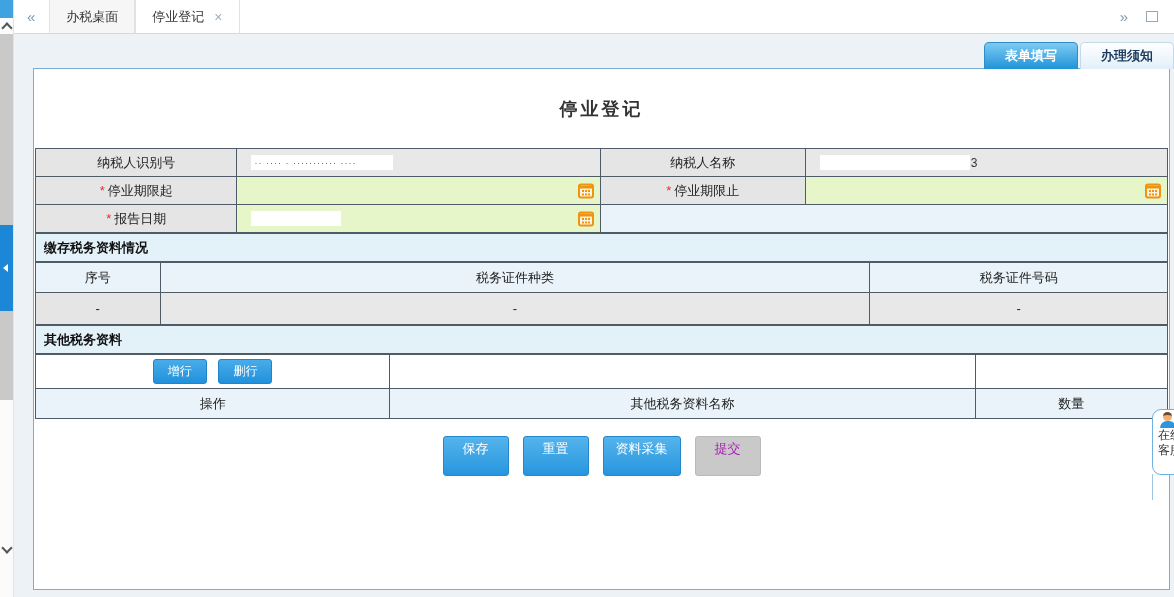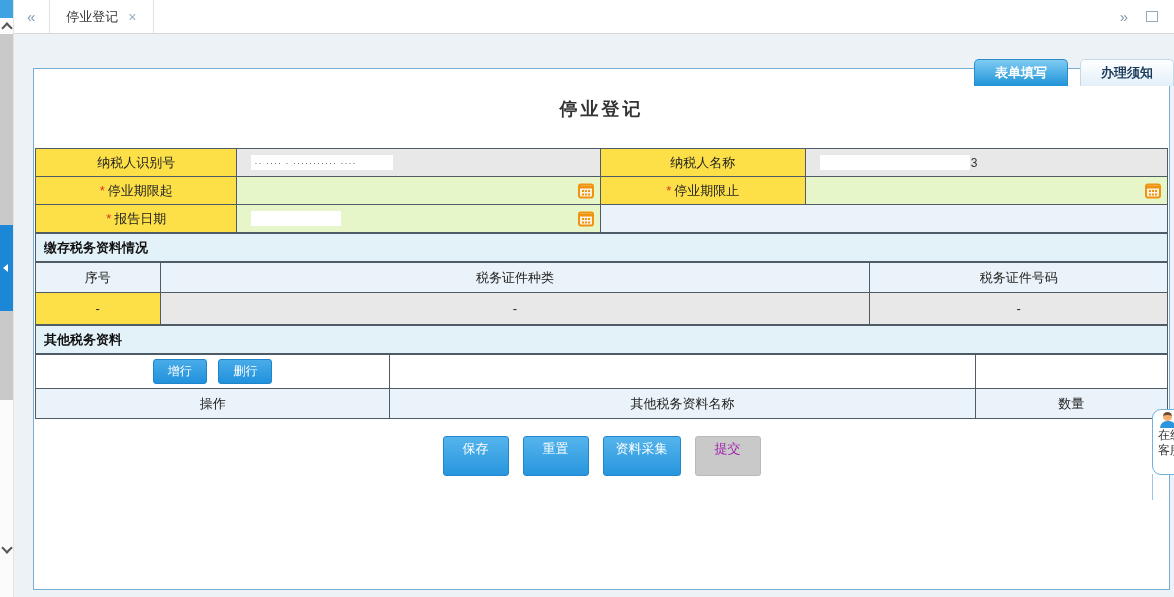--- a/index.html
+++ b/index.html
@@ -21,32 +21,32 @@
   .tab-strip{position:absolute;left:13px;top:0;right:0;height:33px;background:#ffffff;border-bottom:1px solid #d8d8d8;display:flex;align-items:stretch;z-index:4;}
   .chev{color:#7f98ac;font-size:15px;align-self:center;padding:0 14px;cursor:default;}
   .chrome-tab{display:flex;align-items:center;padding:0 16px;font-size:13px;color:#333;background:#f6f6f6;border-left:1px solid #e2e2e2;border-right:1px solid #e2e2e2;}
   .chrome-tab.active{background:#ffffff;}
   .chrome-tab .close{margin-left:10px;color:#9ab0c0;font-size:14px;}
   .strip-spacer{flex:1;}
   .win-btn{align-self:center;width:10px;height:9px;border:1px solid #96a8b8;margin:0 16px 0 4px;}
   
   .page-bg{position:absolute;left:13px;top:33px;right:0;bottom:0;background:#edf2f7;}
   
-  .view-tabs{position:absolute;top:59px;right:0;display:flex;gap:12px;z-index:3;}
+  .view-tabs{position:absolute;top:42px;right:0;display:flex;gap:2px;z-index:3;}
   .vtab{width:92px;height:26px;line-height:26px;text-align:center;font-size:13px;font-weight:bold;border-radius:5px 5px 0 0;cursor:default;}
   .vtab.active{background:linear-gradient(#7ecbf2,#1f93d8);color:#fff;border:1px solid #2e8cc8;border-bottom:none;}
   .vtab.inactive{background:linear-gradient(#ffffff,#e2eff9);color:#1a3a5c;border:1px solid #c4d9e8;border-bottom:none;}
   
   .panel{position:absolute;left:33px;top:68px;width:1137px;bottom:7px;background:#ffffff;border:1px solid #79aed2;box-sizing:border-box;}
   .page-title{margin-top:28px;text-align:center;font-size:18px;font-weight:bold;color:#333;letter-spacing:3px;line-height:25px;}
   .form-block{margin:26px 1px 0 1px;}
   table{width:100%;border-collapse:collapse;table-layout:fixed;}
   td{border:1px solid #4f5b66;font-size:13px;color:#222;padding:0;overflow:hidden;}
   .t-main td{height:27px;}
-  .label-cell{background:#fde047;text-align:center;}
+  .label-cell{background:#e5e5e5;text-align:center;}
   .req{color:#e03131;margin-right:3px;}
   .readonly-cell{background:#e8e8e8;}
   .editable-cell{background:#e6f6c8;}
   .empty-cell{background:#e9f3f9;}
   .cf{display:flex;align-items:center;height:100%;padding:0 6px;box-sizing:border-box;}
   .mask{background:#ffffff;height:15px;display:flex;align-items:center;overflow:hidden;padding:0 3px;box-sizing:border-box;}
   .mask-id{width:142px;margin-left:8px;}
   .mask-id span{font-size:9px;color:#49617a;letter-spacing:1px;white-space:nowrap;}
   .mask-name{width:150px;margin-left:8px;}
   .name-suffix{font-size:12px;color:#333;margin-left:1px;}
@@ -80,20 +80,23 @@
   <div class="caret caret-up"></div>
   <div class="ls-thumb"></div>
   <div class="ls-handle">
     <div class="tri"></div>
   </div>
   <div class="caret caret-down"></div>
 </div>
 
 <div class="tab-strip">
   <span class="chev">«</span>
+  <div class="chrome-tab">
+    <span>办税桌面</span>
+  </div>
   <div class="chrome-tab active">
     <span>停业登记</span>
     <span class="close">×</span>
   </div>
   <div class="strip-spacer"></div>
   <span class="chev">»</span>
   <span class="win-btn"></span>
 </div>
 
 <div class="page-bg"></div>

